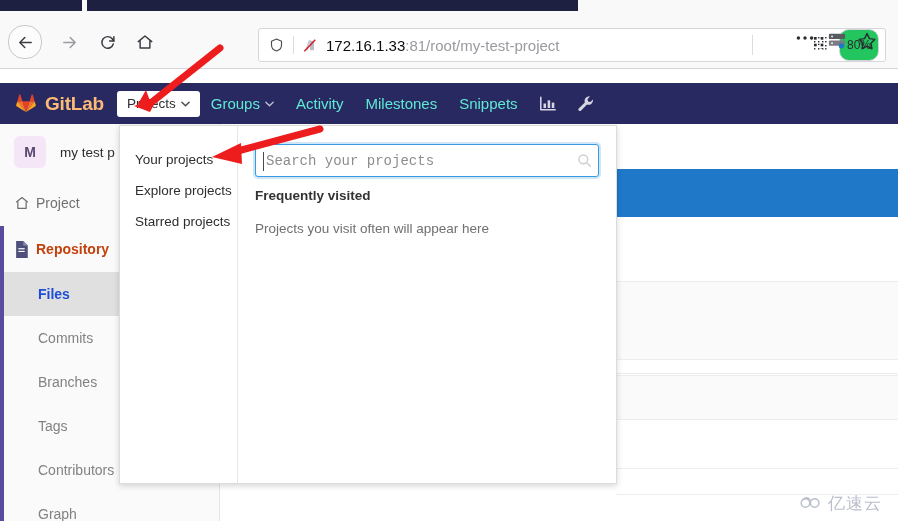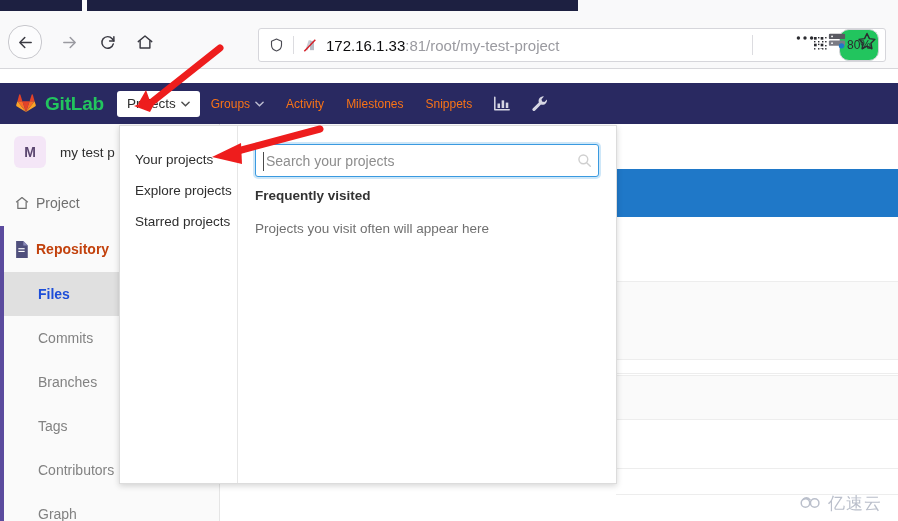--- a/index.html
+++ b/index.html
@@ -33,23 +33,23 @@
   .url-text { flex:1; font-size:15px; color:#0c0c0d; white-space:nowrap; overflow:hidden; letter-spacing:0px; }
   .url-text .dim { color:#9a9aa0; }
   .url-qr { width:34px; display:flex; align-items:center; justify-content:center; }
   .url-zoom { height:20px; padding:15px 7px; border:1px solid #d3d3d8; border-radius:10px; font-size:12px; color:#2b2b30; display:flex; align-items:center; background:#22c55e; margin-right:6px; }
   .tb-sep { width:1px; height:20px; background:#dcdce0; margin:0 2px; }
   .tb-icon { width:30px; display:flex; align-items:center; justify-content:center; color:#2b2b30; }
 
   
   .gl-nav { position:absolute; top:83px; left:0; width:898px; height:41px; background:#292961; display:flex; align-items:center; }
   .gl-logo { display:flex; align-items:center; margin-left:14px; }
-  .gl-logo-text { color:#22c55e; font-size:19px; font-weight:bold; margin-left:7px; letter-spacing:-0.2px; }
+  .gl-logo-text { color:#fdba74; font-size:19px; font-weight:bold; margin-left:7px; letter-spacing:-0.2px; }
   .gl-items { display:flex; align-items:center; margin-left:13px; height:100%; }
-  .gl-item { color:#f97316; font-size:12px; padding:0 11px; height:100%; display:flex; align-items:center; white-space:nowrap; }
+  .gl-item { color:#5eead4; font-size:15px; padding:0 11px; height:100%; display:flex; align-items:center; white-space:nowrap; }
   .gl-item.active { background:#ffffff; color:#2e2e2e; height:26px; border-radius:3px; padding:0 10px; font-size:13.5px; }
   .caret { margin-left:5px; font-size:10px; opacity:.85; }
   .gl-icon { color:#d6d6e3; padding:0 10px; display:flex; align-items:center; }
 
   
   .body { position:absolute; top:124px; left:0; width:898px; height:397px; background:#fff; }
 
   
   .sidebar { position:absolute; top:0; left:0; width:220px; height:397px; background:#fafafa; border-right:1px solid #e5e5e5; }
   .side-proj { display:flex; align-items:center; height:56px; padding-left:14px; }
@@ -77,21 +77,21 @@
   .r4 { top:297px; height:48px; }
   .r5 { top:346px; height:25px; }
 
   
   .dropdown { position:absolute; left:119px; top:125px; width:498px; height:359px; background:#fff; border:1px solid #dcdcdc; box-shadow:0 2px 6px rgba(0,0,0,.16); display:flex; z-index:20; }
   .dd-left { width:118px; border-right:1px solid #e6e6e6; padding-top:18px; }
   .dd-left-item { font-size:13.5px; color:#2e2e2e; padding:8px 0 8px 15px; }
   .dd-right { flex:1; padding:18px 17px 0 17px; }
   .dd-search { position:relative; height:33px; border:1px solid #3a9ae0; border-radius:3px; box-shadow:0 0 0 2px rgba(80,170,230,.28); display:flex; align-items:center; background:#fff; }
   .dd-search .caret-bar { position:absolute; left:7px; top:7px; width:1px; height:19px; background:#4a4a4a; }
-  .dd-search input { border:0; outline:0; flex:1; font-size:14px; color:#6d6d6d; font-family:Liberation Sans, sans-serif; padding-left:10px; background:transparent; }
+  .dd-search input { border:0; outline:0; flex:1; font-size:14px; color:#6d6d6d; font-family:Liberation Mono, monospace; padding-left:10px; background:transparent; }
   .dd-search input::placeholder { color:#8d8d8d; }
   .dd-search .s-ico { width:28px; display:flex; align-items:center; justify-content:center; color:#cfcfcf; }
   .dd-head { margin-top:11px; font-size:13.5px; font-weight:bold; color:#333; }
   .dd-sub { margin-top:18px; font-size:13.5px; color:#707070; }
 
   
   .arrows { position:absolute; inset:0; pointer-events:none; z-index:40; }
 
   
   .watermark { position:absolute; right:16px; bottom:6px; display:flex; align-items:center; color:#aeb4c2; opacity:.85; }

